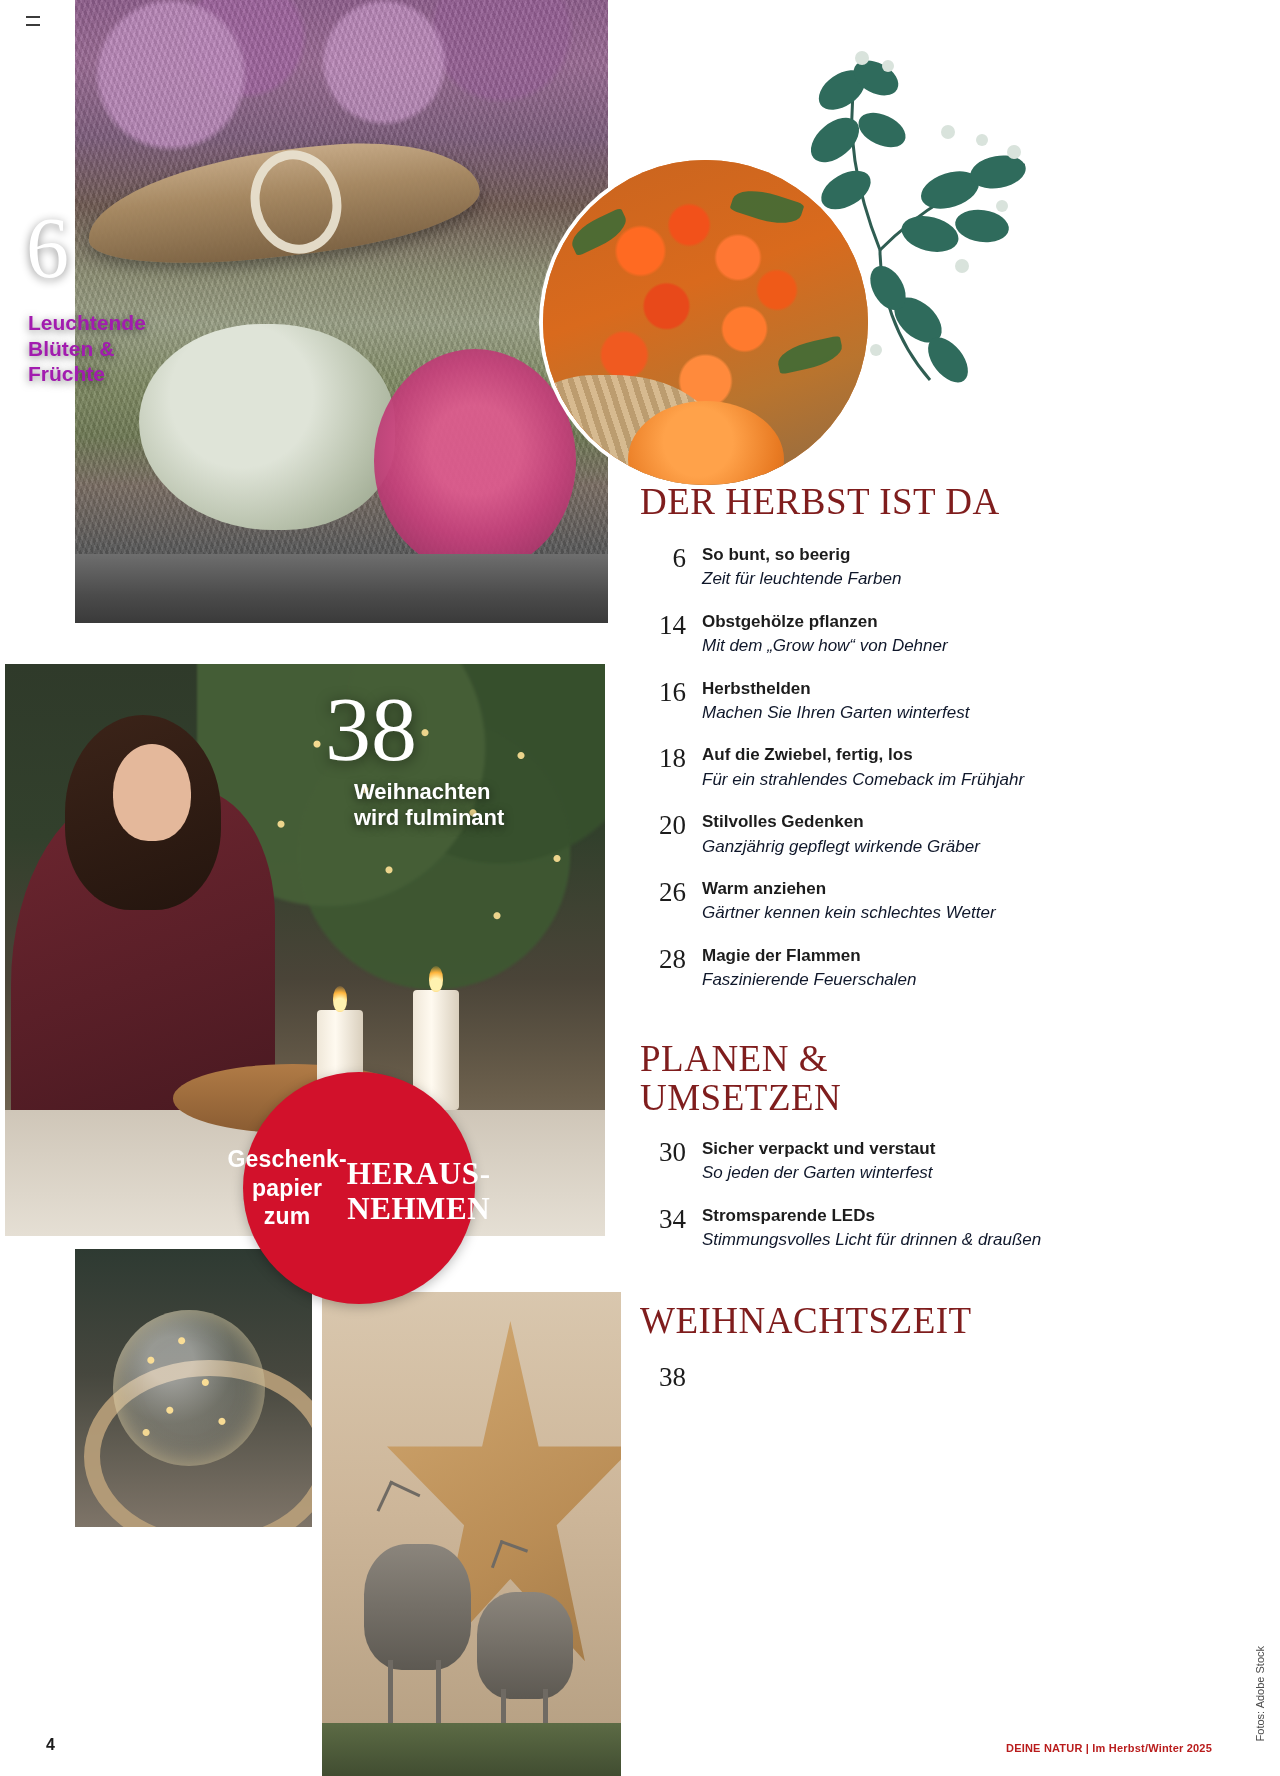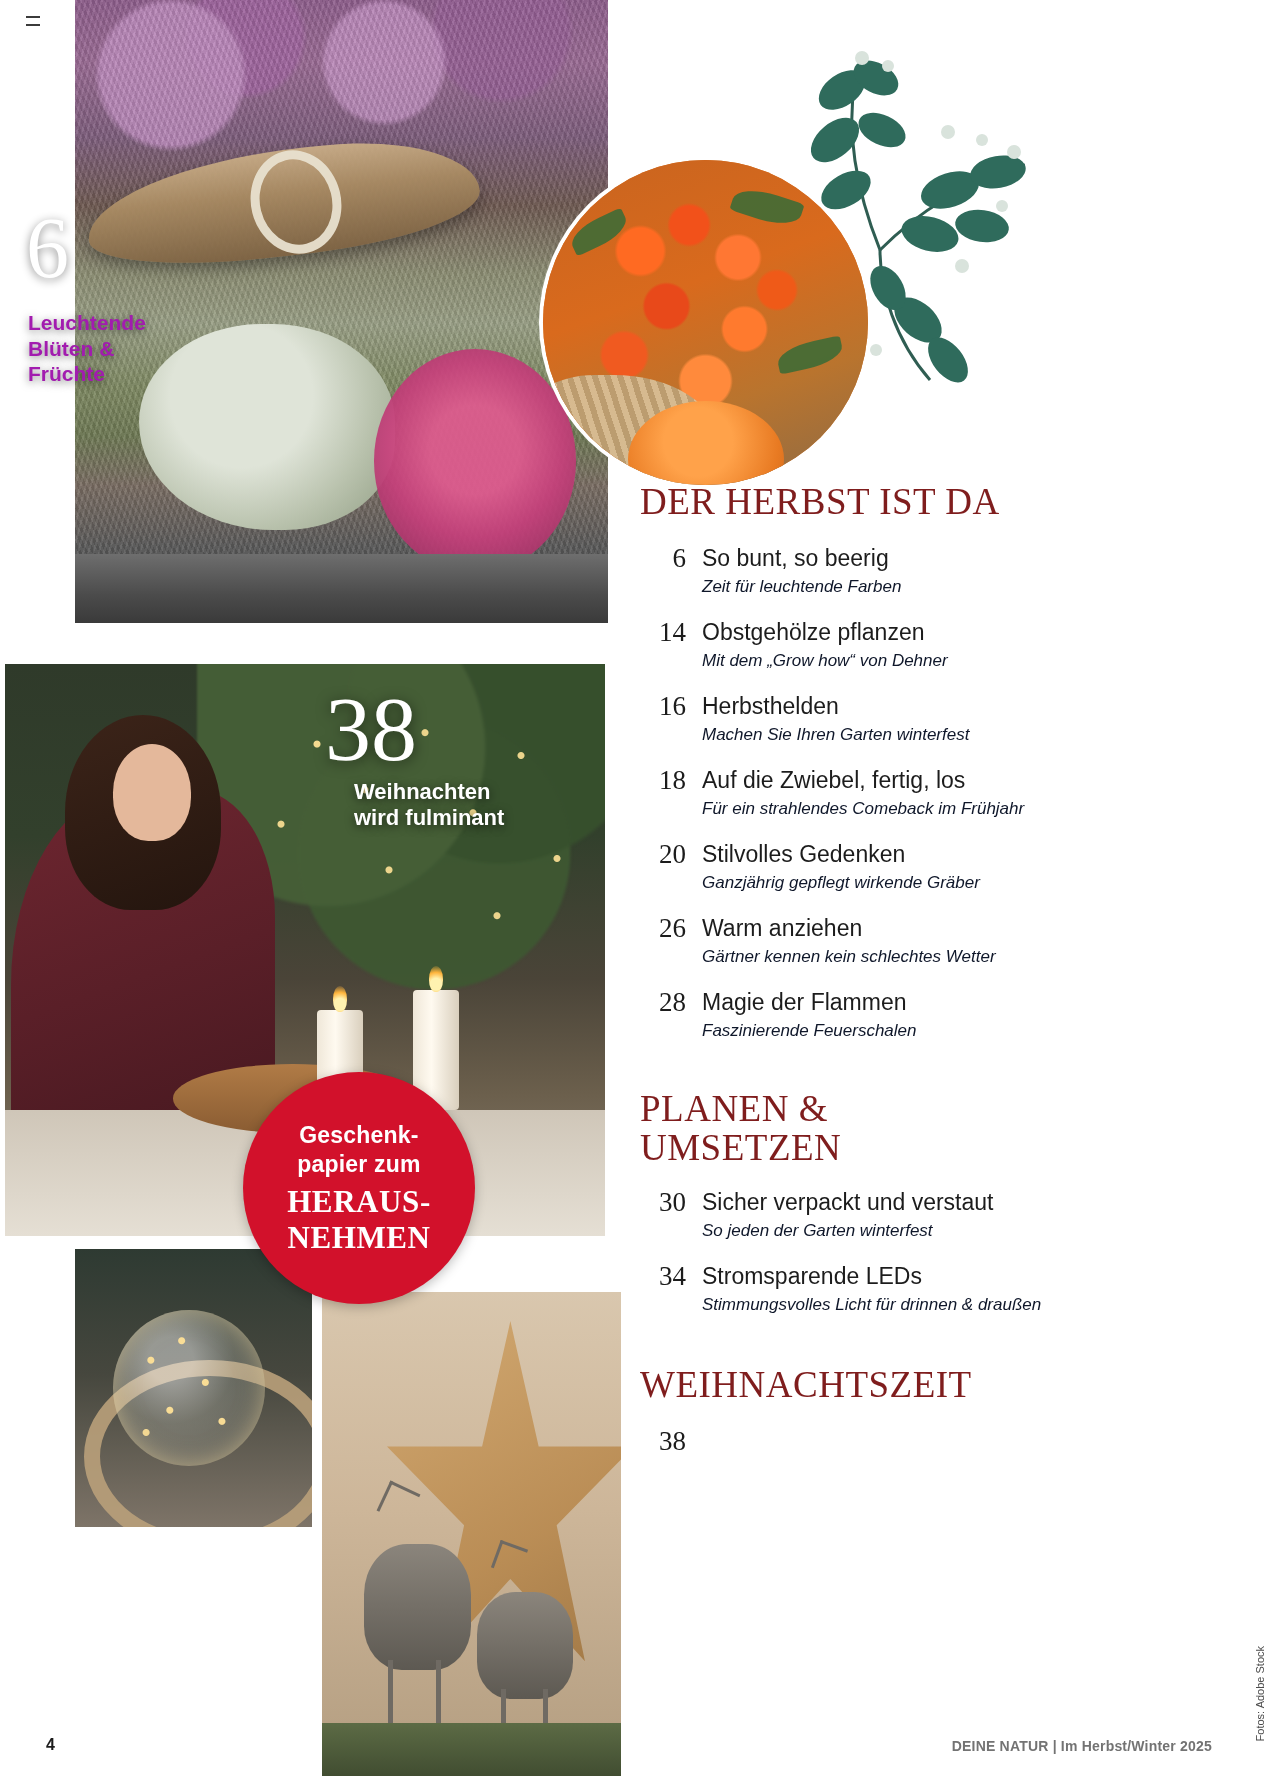--- a/index.html
+++ b/index.html
@@ -337,21 +337,21 @@
     position: absolute;
     left: 243px;
     top: 1072px;
     width: 232px;
     height: 232px;
     border-radius: 50%;
     background: #d2112b;
     color: #fff;
     z-index: 6;
     display: flex;
-    flex-direction: column;
+    flex-direction: row;
     align-items: center;
     justify-content: center;
     text-align: center;
     box-shadow: 0 3px 12px rgba(0,0,0,.25);
   }
   .sticker .line1 {
     font-size: 23px;
     font-weight: 600;
     line-height: 1.24;
     letter-spacing: .2px;
@@ -488,22 +488,22 @@
     font-size: 27px;
     line-height: 1;
     width: 46px;
     text-align: right;
     padding-right: 16px;
     flex: 0 0 auto;
     color: #1c1c1c;
   }
   .entry .txt { flex: 1 1 auto; }
   .entry .title {
-    font-size: 23px;
-    font-weight: 400;
+    font-size: 17px;
+    font-weight: 700;
     line-height: 1.2;
     color: #1c1c1c;
   }
   .entry .sub {
     font-size: 17px;
     font-style: italic;
     line-height: 1.26;
     margin-top: 3px;
     color: #0f172a;
   }
@@ -515,24 +515,24 @@
     left: 46px;
     bottom: 22px;
     font-size: 16px;
     font-weight: 700;
     color: #1c1c1c;
   }
   .footer-right {
     position: absolute;
     right: 68px;
     bottom: 22px;
-    font-size: 14px;
+    font-size: 11px;
     font-weight: 700;
     letter-spacing: .2px;
-    color: #737373;
+    color: #b91c1c;
   }
   .credit {
     position: absolute;
     right: 14px;
     bottom: 130px;
     font-size: 11px;
     color: #4a4a4a;
     transform: rotate(-90deg);
     transform-origin: 100% 100%;
     white-space: nowrap;

